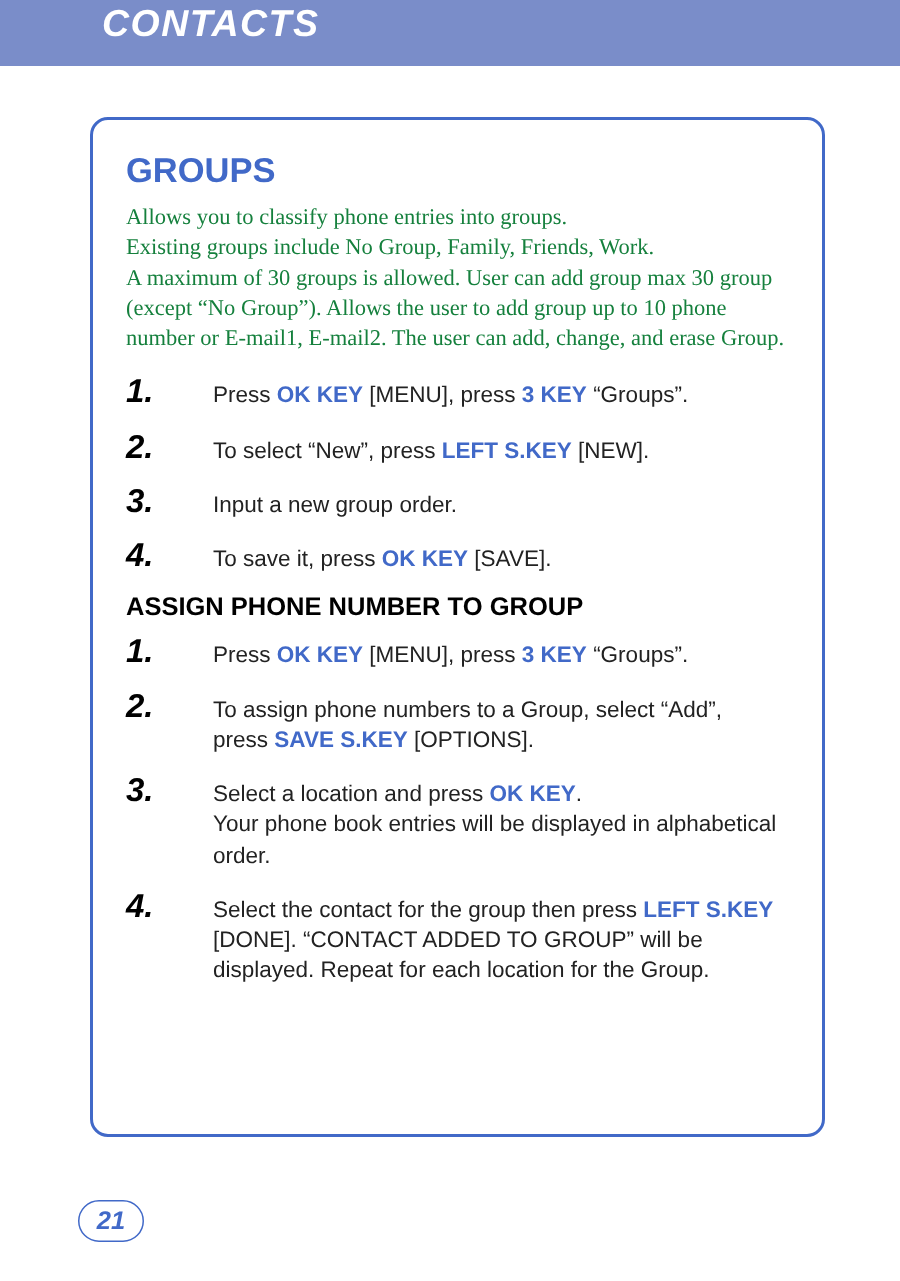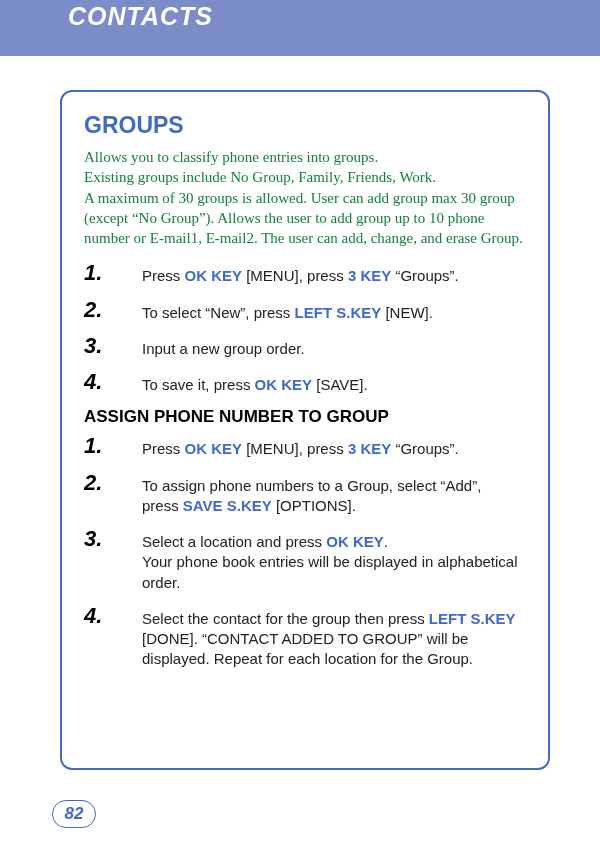--- a/index.html
+++ b/index.html
@@ -9,21 +9,21 @@
     }
     body {
       width: 600px;
       height: 854px;
       font-family: Arial, Helvetica, sans-serif;
       background: #fff;
       position: relative;
     }
     .header-band {
       background: #7a8dc9;
-      height: 56px;
+      height: 44px;
       width: 100%;
       padding-left: 68px;
       padding-top: 2px;
     }
     .header-title {
       color: #fff;
       font-size: 25px;
       font-weight: bold;
       font-style: italic;
       letter-spacing: 1px;
@@ -147,14 +147,14 @@
         <div class="step-text">Select a location and press <span class="key-blue">OK KEY</span>.<br>Your phone book entries will be displayed in alphabetical order.</div>
       </div>
       <div class="step">
         <div class="step-num">4.</div>
         <div class="step-text">Select the contact for the group then press <span class="key-blue">LEFT S.KEY</span> [DONE]. “CONTACT ADDED TO GROUP” will be displayed. Repeat for each location for the Group.</div>
       </div>
     </div>
 </div>
 
 <div class="page-num-wrap">
-  <span class="page-num">82</span>
+  <span class="page-num">21</span>
 </div>
 
 </body></html>

